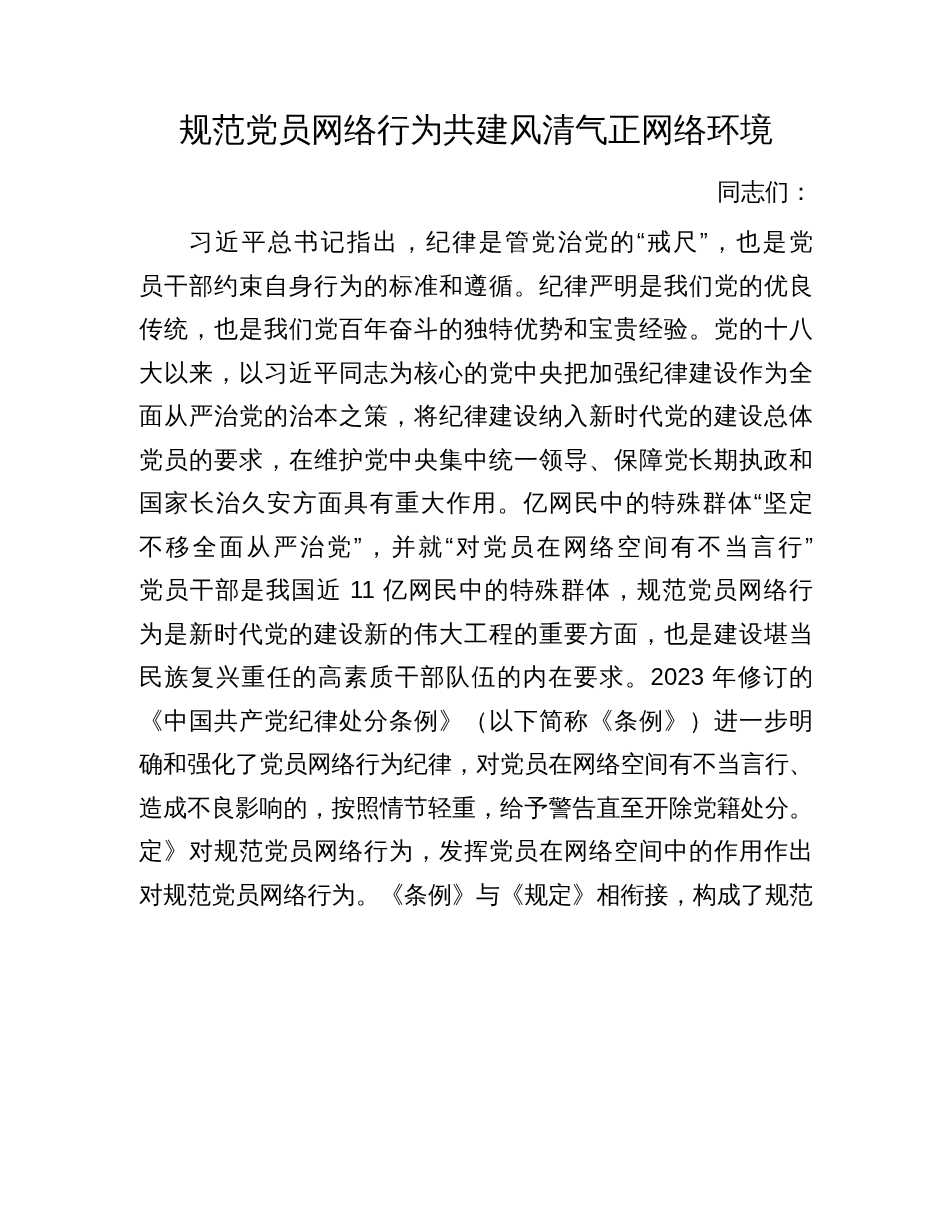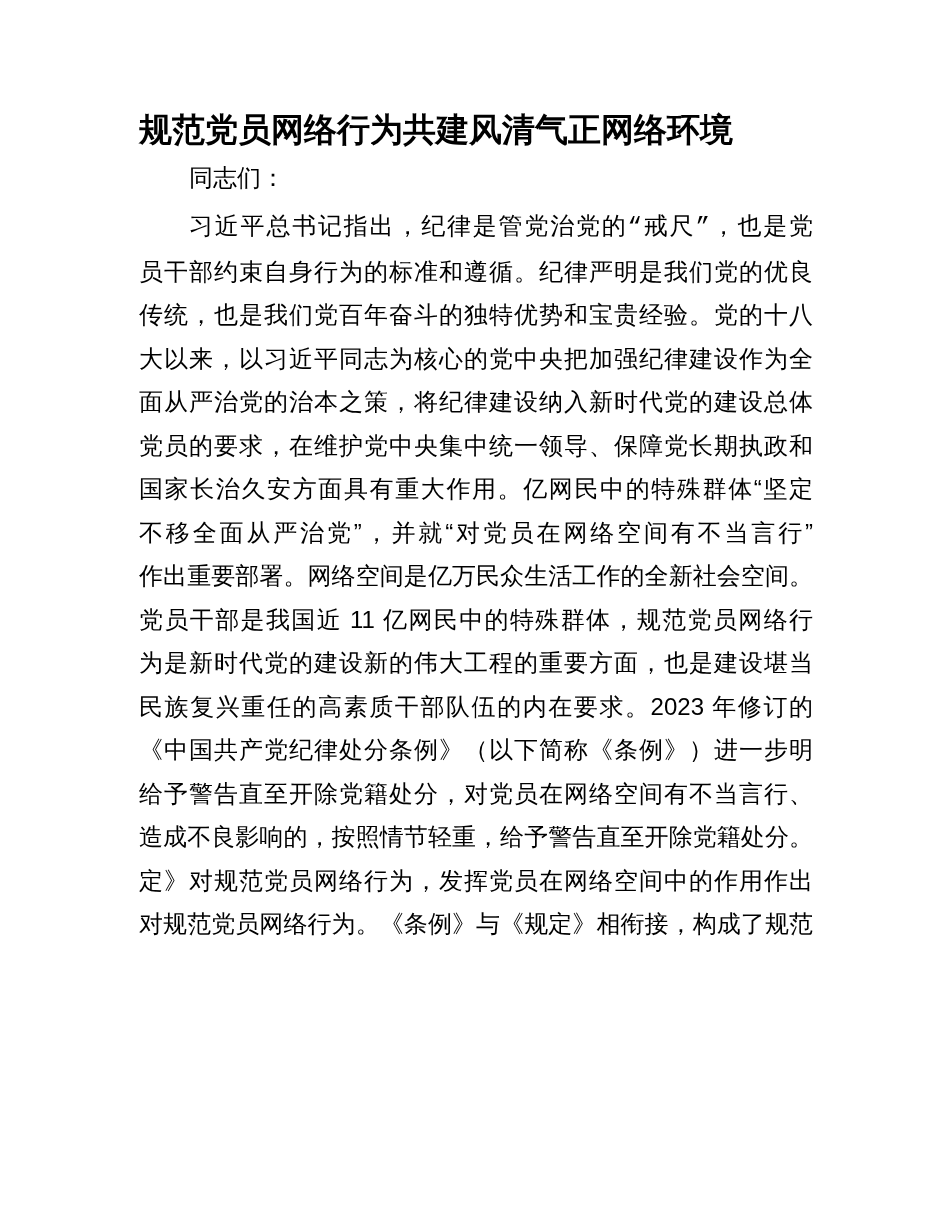--- a/index.html
+++ b/index.html
@@ -14,44 +14,45 @@
     background: #ffffff;
     overflow: hidden;
     font-family: "Liberation Sans", sans-serif;
     color: #000000;
   }
   .content {
     padding: 104px 137px 0 139px; 
   }
   .doc-title {
     font-size: 33px;
-    font-weight: 700;
+    font-weight: 400;
     line-height: 52px;
-    text-align: left;
+    text-align: center;
     letter-spacing: 0;
     white-space: nowrap;
   }
   .salutation {
     font-size: 24px;
     line-height: 44px;
+    margin-top: 14px;
     text-indent: 50px; 
+    text-align: right;
   }
   .body-para {
     margin-top: 6px;
   }
   .body-line {
     font-size: 24px;
     line-height: 43.5px;
     text-align: justify;
     text-align-last: justify;
     overflow: hidden;
   }
   .body-line.first-line {
     text-indent: 50px;
-    font-family: Liberation Mono, monospace;
   }
 </style>
 </head>
 <body>
 
 <div class="page">
   <div class="content">
 
     <div class="doc-title">规范党员网络行为共建风清气正网络环境</div>
 
@@ -59,25 +60,24 @@
 
     <div class="body-para">
       <div class="body-line first-line">习近平总书记指出，纪律是管党治党的“戒尺”，也是党</div>
       <div class="body-line">员干部约束自身行为的标准和遵循。纪律严明是我们党的优良</div>
       <div class="body-line">传统，也是我们党百年奋斗的独特优势和宝贵经验。党的十八</div>
       <div class="body-line">大以来，以习近平同志为核心的党中央把加强纪律建设作为全</div>
       <div class="body-line">面从严治党的治本之策，将纪律建设纳入新时代党的建设总体</div>
       <div class="body-line">党员的要求，在维护党中央集中统一领导、保障党长期执政和</div>
       <div class="body-line">国家长治久安方面具有重大作用。亿网民中的特殊群体“坚定</div>
       <div class="body-line">不移全面从严治党”，并就“对党员在网络空间有不当言行”</div>
-      <div class="body-line">作出重要部署。网络空间是亿万民众生活工作的全新社会空间。</div>
       <div class="body-line">党员干部是我国近 11 亿网民中的特殊群体，规范党员网络行</div>
       <div class="body-line">为是新时代党的建设新的伟大工程的重要方面，也是建设堪当</div>
       <div class="body-line">民族复兴重任的高素质干部队伍的内在要求。2023 年修订的</div>
       <div class="body-line">《中国共产党纪律处分条例》（以下简称《条例》）进一步明</div>
-      <div class="body-line">给予警告直至开除党籍处分，对党员在网络空间有不当言行、</div>
+      <div class="body-line">确和强化了党员网络行为纪律，对党员在网络空间有不当言行、</div>
       <div class="body-line">造成不良影响的，按照情节轻重，给予警告直至开除党籍处分。</div>
       <div class="body-line">定》对规范党员网络行为，发挥党员在网络空间中的作用作出</div>
       <div class="body-line">对规范党员网络行为。《条例》与《规定》相衔接，构成了规范</div>
     </div>
 
   </div>
 </div>
 
 </body></html>

